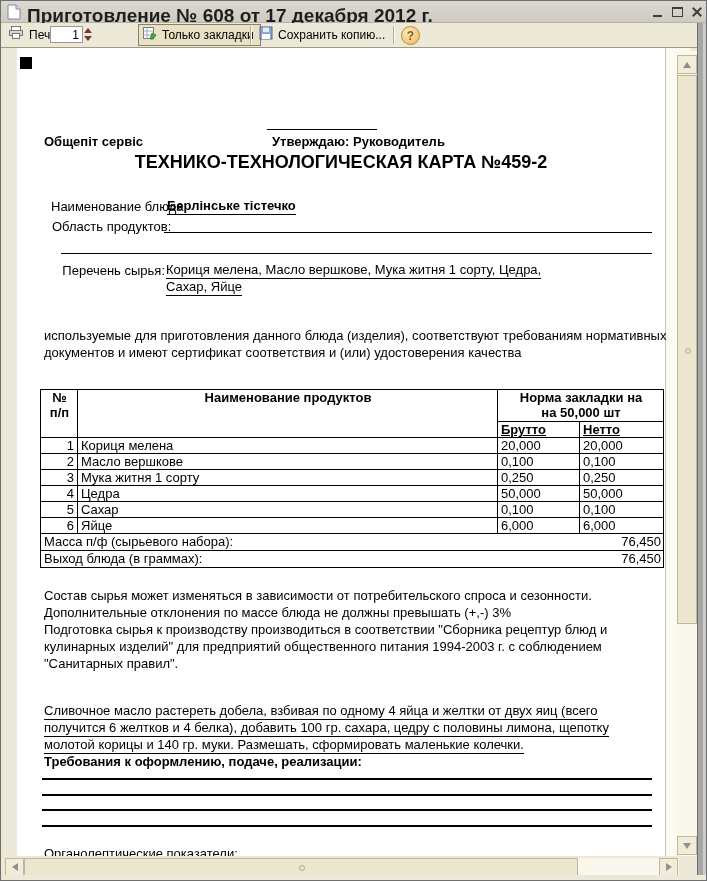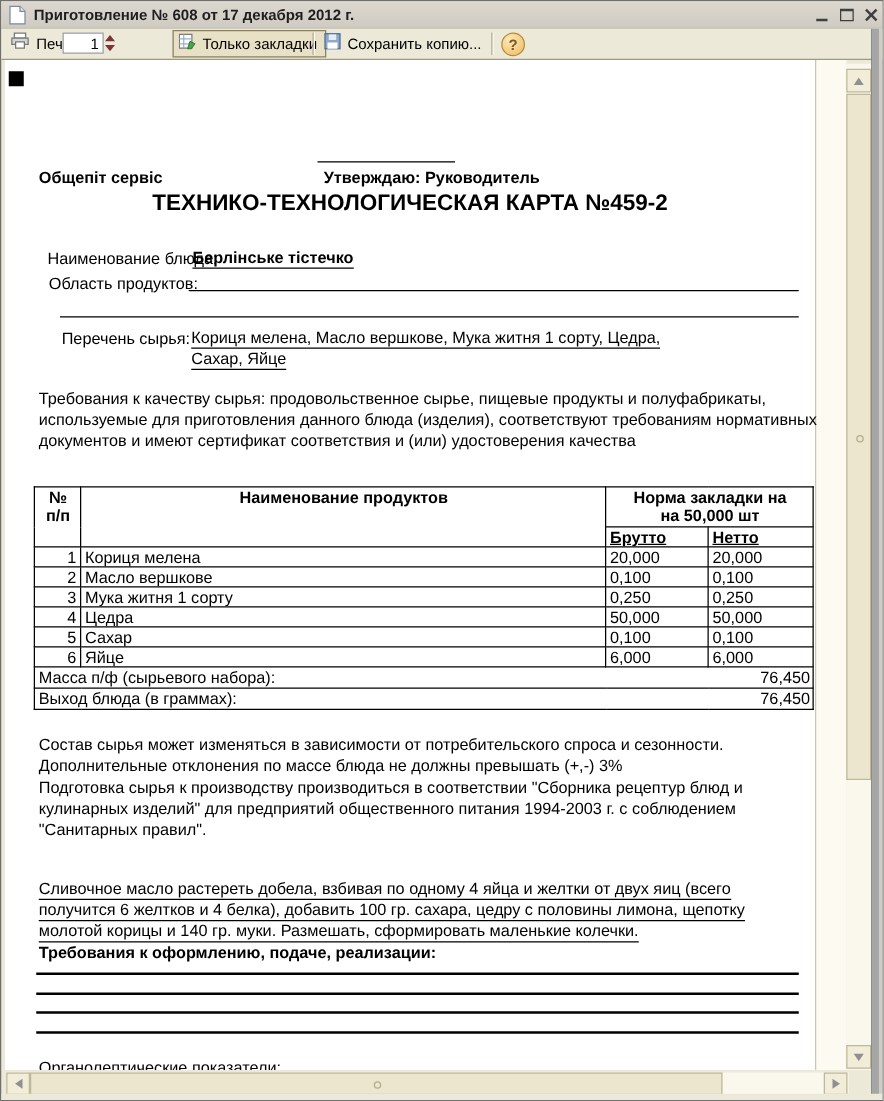--- a/index.html
+++ b/index.html
@@ -6,21 +6,21 @@
   *{box-sizing:border-box;}
   .win{
     position:relative;width:707px;height:881px;
     background:#ece9d8;border:1px solid #6f6f6f;
     font-family:"Liberation Sans",sans-serif;color:#000;overflow:hidden;
   }
 
   
   .titlebar{position:absolute;left:0;top:0;width:100%;height:22px;
     background:linear-gradient(#dcd8d0,#cfcbc2);border-bottom:1px solid #b5b1a4;}
-  .titlebar .title{position:absolute;left:26px;top:4px;font-size:12px;font-weight:bold;color:#1e1e1e;white-space:nowrap;}
+  .titlebar .title{position:absolute;left:26px;top:4px;font-size:19px;font-weight:bold;color:#1e1e1e;white-space:nowrap;}
   .doc-ico{position:absolute;left:6px;top:3px;}
   .winbtn{position:absolute;top:4px;width:16px;height:14px;display:flex;align-items:center;justify-content:center;cursor:default;}
   .min-glyph{width:9px;height:2px;background:#3f3f3f;margin-top:8px;}
   .max-glyph{width:11px;height:10px;border:1px solid #3f3f3f;border-top:2px solid #3f3f3f;}
   .x-glyph{position:relative;width:12px;height:12px;}
   .x-glyph::before,.x-glyph::after{content:"";position:absolute;left:0;top:5px;width:12px;height:2px;background:#3f3f3f;}
   .x-glyph::before{transform:rotate(45deg);}
   .x-glyph::after{transform:rotate(-45deg);}
 
   
@@ -36,21 +36,21 @@
   .unit{position:absolute;left:112px;top:6px;margin-top:43px;}
   .viewonly{position:absolute;left:137px;top:1px;height:22px;display:flex;align-items:center;gap:4px;
     background:#e8e1c5;border:1px solid #8a8062;padding:0 6px 0 4px;}
   .savebtn{position:absolute;left:254px;top:1px;height:22px;display:flex;align-items:center;gap:5px;padding:0 4px;}
   .tbsep{position:absolute;top:3px;width:2px;height:18px;border-left:1px solid #b3ae99;border-right:1px solid #fbfaf4;}
   .helpbtn{position:absolute;left:400px;top:3px;width:19px;height:19px;border-radius:50%;
     background:radial-gradient(circle at 35% 30%, #fce9b8, #efba62);border:1px solid #b98a35;
     display:flex;align-items:center;justify-content:center;font-size:12px;font-weight:bold;color:#7a5a1f;}
 
   
-  .docview{position:absolute;left:3px;top:47px;width:673px;height:808px;background:#fff;overflow:hidden;
+  .docview{position:absolute;left:16px;top:47px;width:673px;height:808px;background:#fff;overflow:hidden;
     font-size:13px;padding-left:40px;}
   .docview .t{position:absolute;white-space:nowrap;}
   .cursor-sq{position:absolute;left:3px;top:9px;width:12px;height:12px;background:#000;}
   .b{font-weight:bold;}
   .u1{border-bottom:1px solid #000;padding-bottom:1px;}
   .rline{position:absolute;height:0;border-top:1px solid #000;}
   .rline2{position:absolute;height:0;border-top:2px solid #000;}
   .center-line{left:0;width:648px;text-align:center;white-space:nowrap;}
   .page-edge{position:absolute;left:648px;top:0;width:25px;height:808px;background:#fcfaf1;border-left:1px solid #c9c6b4;}
 
@@ -162,21 +162,20 @@
 
     <div class="t" style="left:35px;top:171px;width:114px;text-align:right;">Область продуктов:</div>
     <div class="rline" style="left:147px;top:184px;width:488px;"></div>
 
     <div class="rline" style="left:44px;top:205px;width:591px;"></div>
 
     <div class="t" style="left:34px;top:215px;width:114px;text-align:right;">Перечень сырья:</div>
     <div class="t u1" style="left:149px;top:214px;">Кориця мелена, Масло вершкове, Мука житня 1 сорту, Цедра,</div>
     <div class="t u1" style="left:149px;top:231px;">Сахар, Яйце</div>
 
-    <div class="t" style="left:27px;top:263px;">Требования к качеству сырья: продовольственное сырье, пищевые продукты и полуфабрикаты,</div>
     <div class="t" style="left:27px;top:280px;">используемые для приготовления данного блюда (изделия), соответствуют требованиям нормативных</div>
     <div class="t" style="left:27px;top:297px;">документов и имеют сертификат соответствия и (или) удостоверения качества</div>
 
     <table class="prod">
       <colgroup>
           <col style="width:37px">
           <col style="width:420px">
           <col style="width:82px">
           <col style="width:84px">
         </colgroup>

